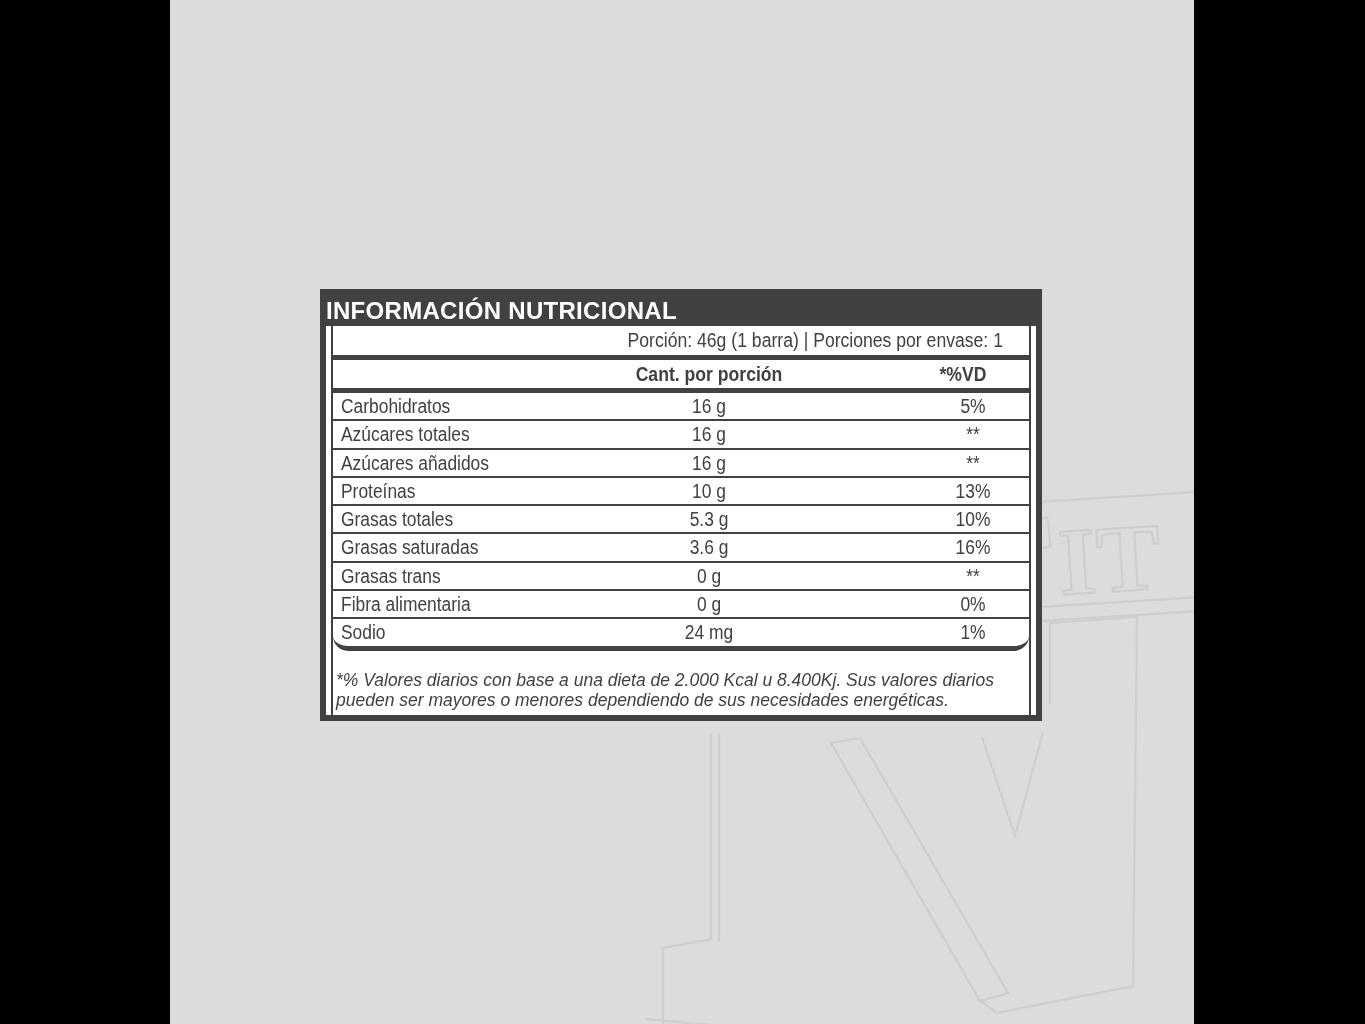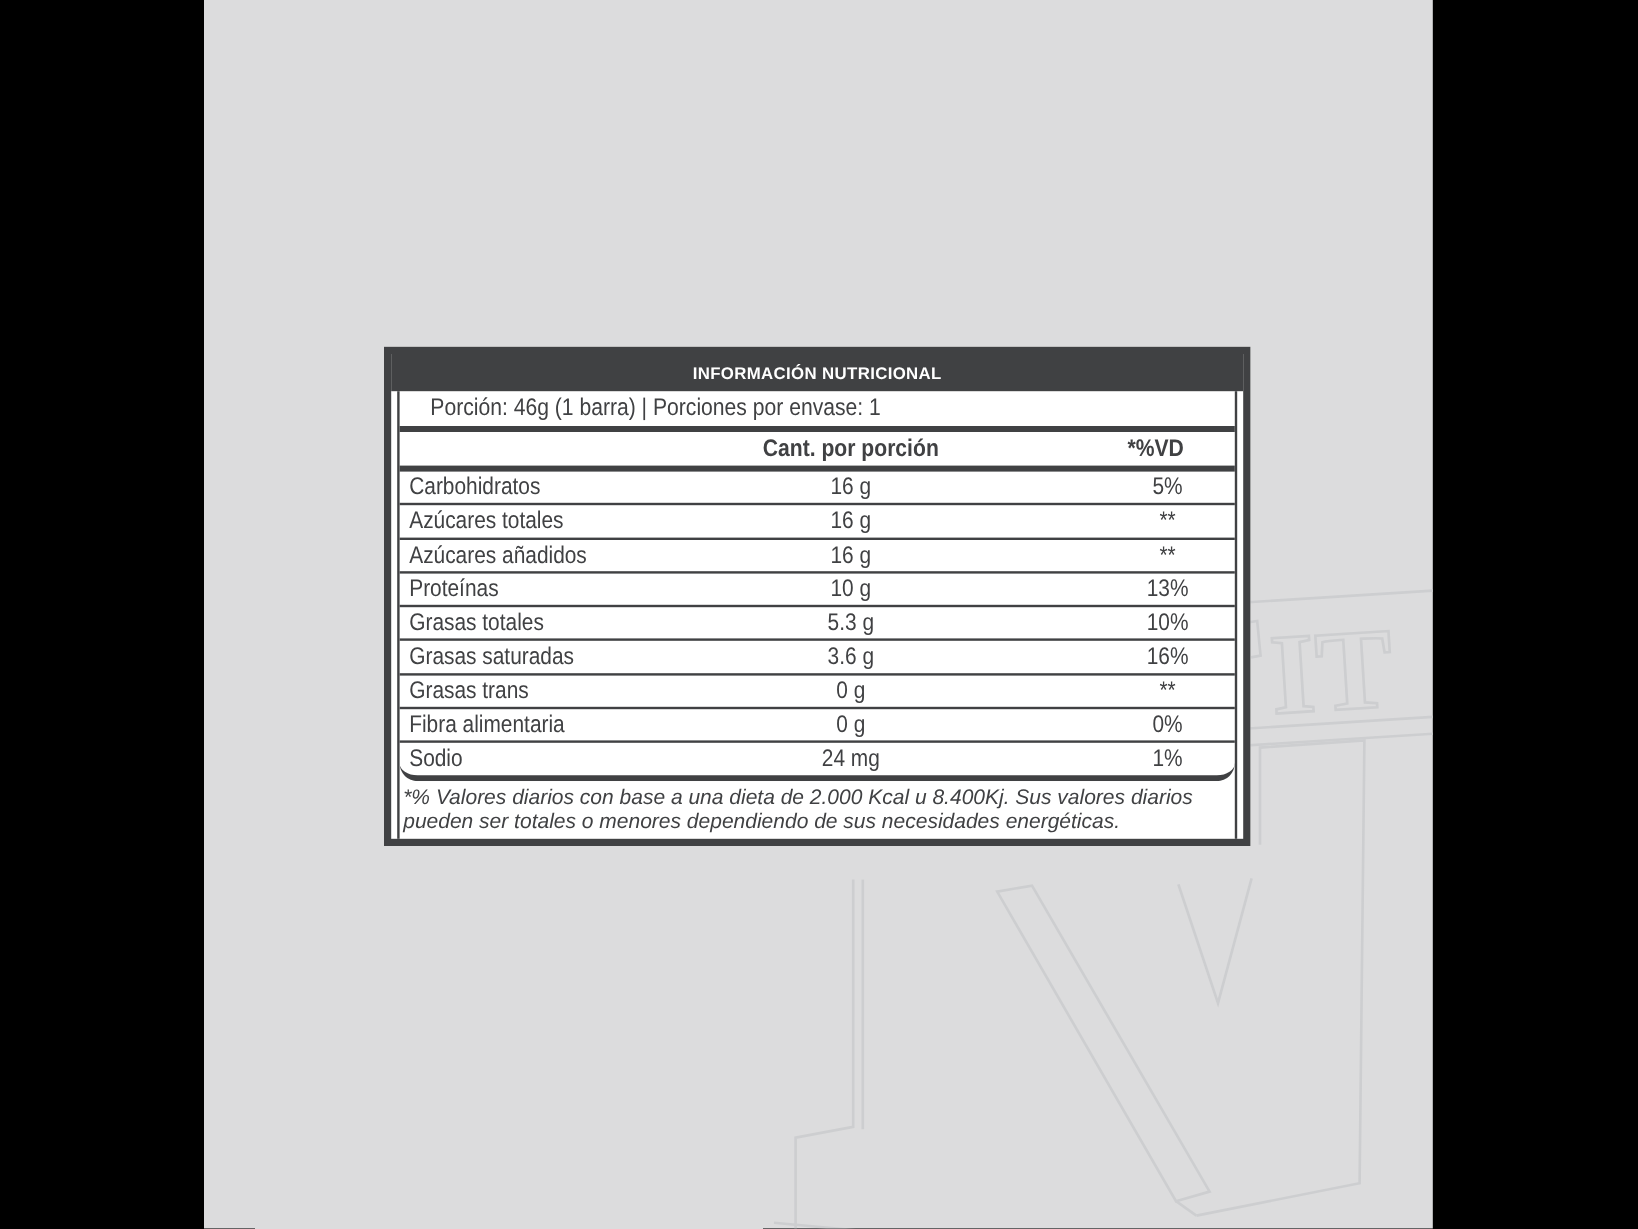--- a/index.html
+++ b/index.html
@@ -9,41 +9,41 @@
   .bar-left{left:0;width:170px;}
   .bar-right{left:1194px;width:171px;}
   .square{position:absolute;left:170px;top:0;width:1024px;height:1024px;
           background:#dcdcdd;overflow:hidden;}
   .wm{position:absolute;left:0;top:0;}
 
   
   .ntable{position:absolute;left:150px;top:289px;width:722px;background:#fff;
           border:6px solid #404143;box-sizing:border-box;color:#404143;}
   .title-band{height:31px;background:#404143;color:#fff;display:flex;
-              align-items:center;justify-content:center;font-weight:bold;
-              font-size:14px;letter-spacing:.3px;}
+              align-items:center;justify-content:flex-start;font-weight:bold;
+              font-size:24px;letter-spacing:.3px;}
   .inner{margin:0 5px;border-left:2.4px solid #404143;border-right:2.4px solid #404143;}
   .row{position:relative;box-sizing:content-box;}
-  .row-porcion{height:29px;line-height:29px;text-align:left;font-size:20px;
+  .row-porcion{height:29px;line-height:29px;text-align:right;font-size:20px;
                border-bottom:5px solid #404143;}
   .row-colhead{height:28px;line-height:28px;border-bottom:5px solid #404143;font-weight:bold;}
   .row-data{height:26.3px;line-height:26.6px;border-bottom:2.4px solid #404143;font-size:20px;}
   .row-data:last-child{border-bottom:5px solid #404143;border-radius:15px;}
   .lbl{position:absolute;left:8px;top:0;white-space:nowrap;
        display:inline-block;transform:scaleX(.87);transform-origin:0 50%;}
   .amt{position:absolute;left:54%;top:0;white-space:nowrap;
        transform:translateX(-50%) scaleX(.87);}
   .dvv{position:absolute;left:92%;top:0;white-space:nowrap;
        transform:translateX(-50%) scaleX(.87);}
   .hdr-amt{position:absolute;left:54%;top:0;font-size:20px;white-space:nowrap;
        transform:translateX(-50%) scaleX(.88);}
   .hdr-dv{position:absolute;left:90.5%;top:0;font-size:20px;white-space:nowrap;
        transform:translateX(-50%) scaleX(.88);}
   .footnote{padding:3px 3px 4px 3px;font-style:italic;font-size:17.5px;
-            line-height:20.5px;white-space:nowrap;}
+            line-height:20.5px;white-space:nowrap;margin-top:16px;}
   .cond{display:inline-block;transform:scaleX(.88);transform-origin:center;}
 </style>
 </head>
 <body>
 
 <div class="stage">
   <div class="bar bar-left"></div>
   <div class="bar bar-right"></div>
 
   <div class="square">
@@ -139,19 +139,19 @@
   </div>
 
   <div class="row row-data">
     <span class="lbl">Sodio</span>
     <span class="amt">24 mg</span>
     <span class="dvv">1%</span>
   </div>
 </div>
         <div class="footnote">
           <div>*% Valores diarios con base a una dieta de 2.000 Kcal u 8.400Kj. Sus valores diarios</div>
-          <div>pueden ser totales o menores dependiendo de sus necesidades energéticas.</div>
+          <div>pueden ser mayores o menores dependiendo de sus necesidades energéticas.</div>
         </div>
       </div>
     </div>
 
   </div>
 </div>
 
 </body></html>

